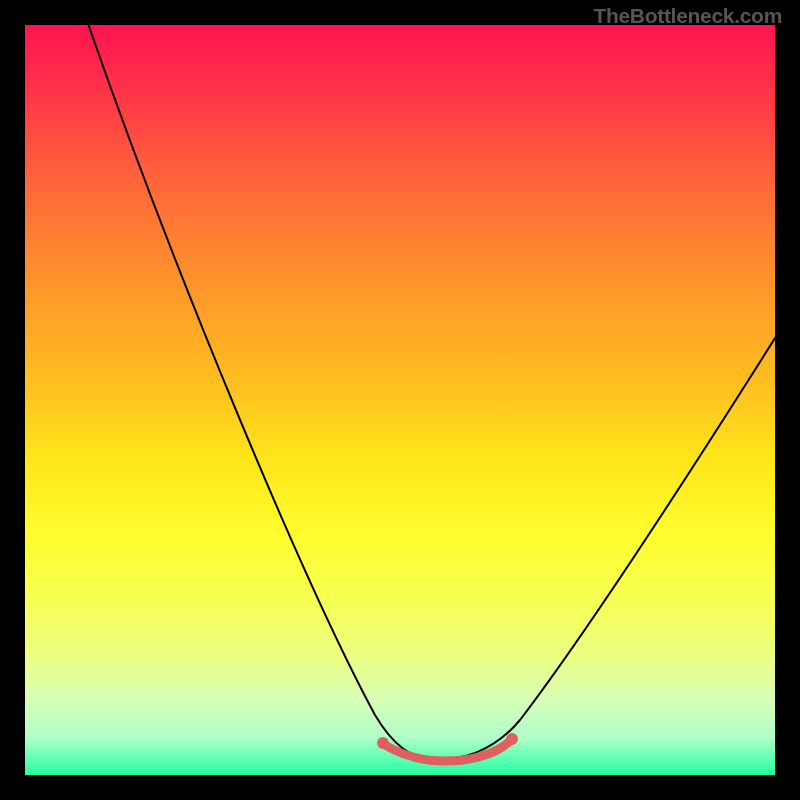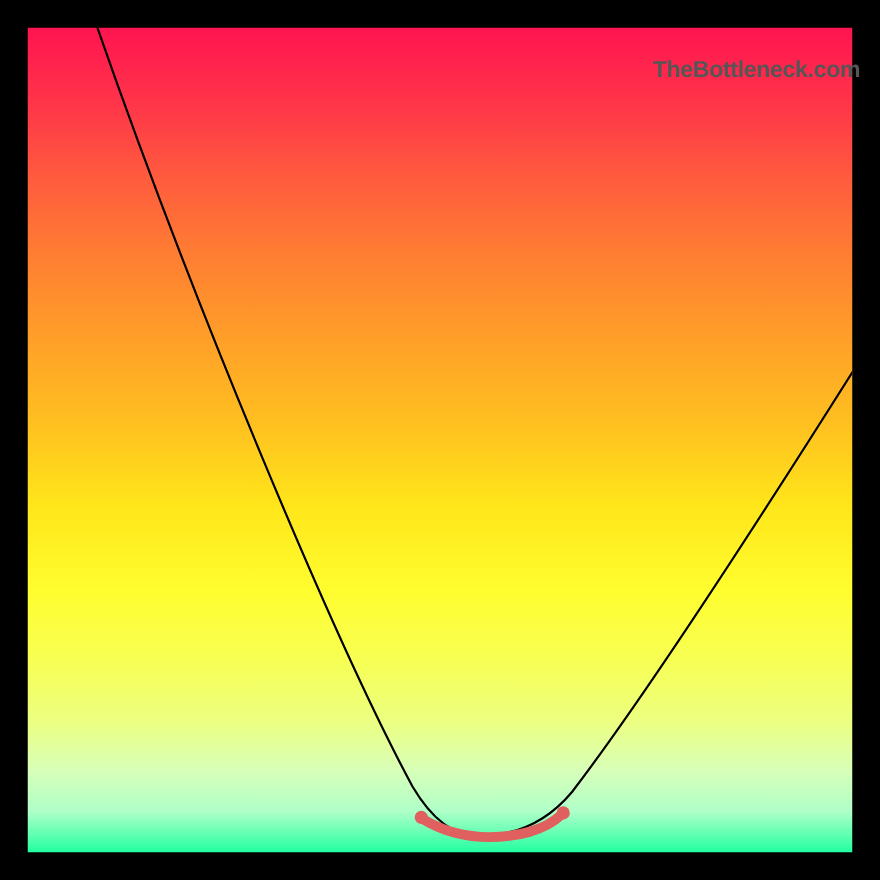--- a/index.html
+++ b/index.html
@@ -13,21 +13,20 @@
   .watermark {
     position: absolute;
     top: 4px;
     right: 18px;
     font-family: Arial, Helvetica, sans-serif;
     font-size: 21px;
     font-weight: bold;
     color: #565656;
     letter-spacing: -0.3px;
     z-index: 10;
-    margin-top: 48px;
   }
   .plot-frame {
     position: absolute;
     left: 25px;
     top: 25px;
     width: 750px;
     height: 750px;
     overflow: hidden;
   }
   .gradient-bg {

